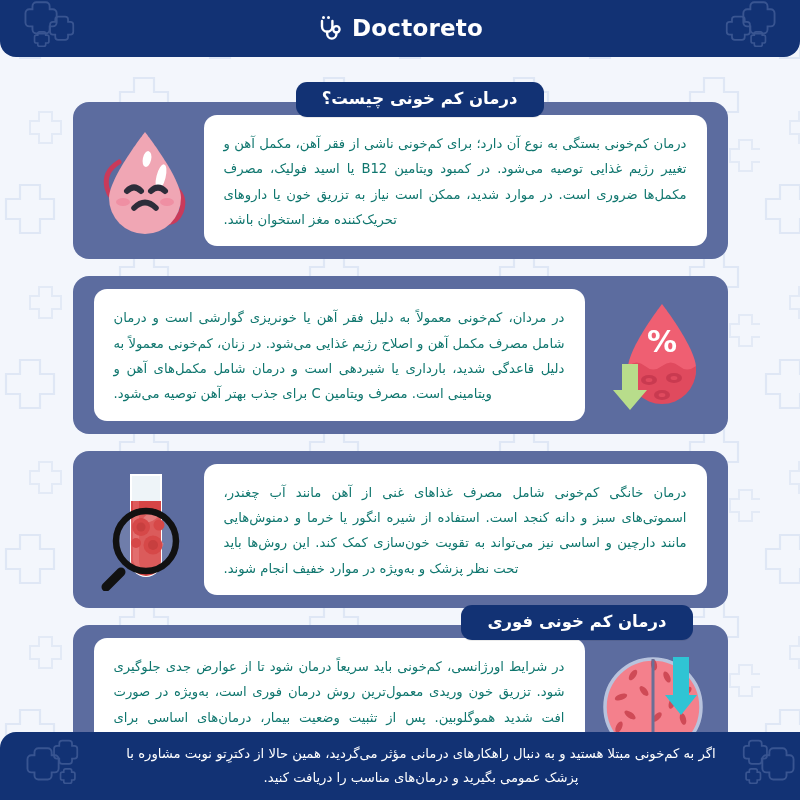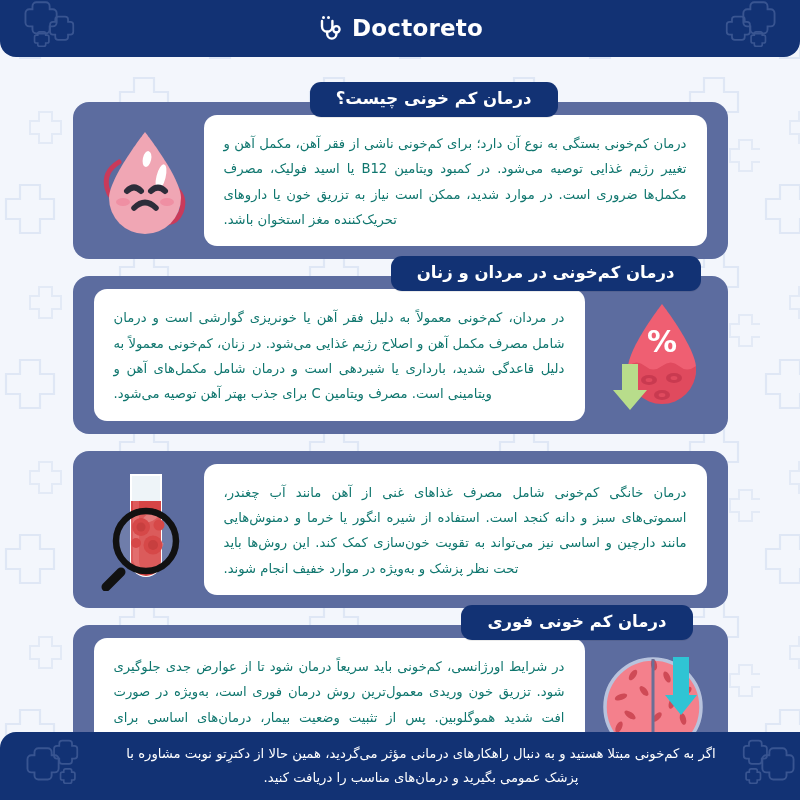--- a/index.html
+++ b/index.html
@@ -127,21 +127,21 @@
         <path d="M21 8 h12 a5 5 0 0 1 5 5 v4 h4 a5 5 0 0 1 5 5 v12 a5 5 0 0 1 -5 5 h-4 v4 a5 5 0 0 1 -5 5 h-12 a5 5 0 0 1 -5 -5 v-4 h-4 a5 5 0 0 1 -5 -5 v-12 a5 5 0 0 1 5 -5 h4 v-4 a5 5 0 0 1 5 -5 z" fill="none" stroke="#93a6d4" stroke-width="2.4" transform="translate(-2,-4) scale(0.78)"></path>
         <path d="M21 8 h12 a5 5 0 0 1 5 5 v4 h4 a5 5 0 0 1 5 5 v12 a5 5 0 0 1 -5 5 h-4 v4 a5 5 0 0 1 -5 5 h-12 a5 5 0 0 1 -5 -5 v-4 h-4 a5 5 0 0 1 -5 -5 v-12 a5 5 0 0 1 5 -5 h4 v-4 a5 5 0 0 1 5 -5 z" fill="none" stroke="#93a6d4" stroke-width="3" transform="translate(24,12) scale(0.58)"></path>
         <path d="M21 8 h12 a5 5 0 0 1 5 5 v4 h4 a5 5 0 0 1 5 5 v12 a5 5 0 0 1 -5 5 h-4 v4 a5 5 0 0 1 -5 5 h-12 a5 5 0 0 1 -5 -5 v-4 h-4 a5 5 0 0 1 -5 -5 v-12 a5 5 0 0 1 5 -5 h4 v-4 a5 5 0 0 1 5 -5 z" fill="none" stroke="#93a6d4" stroke-width="4.6" transform="translate(10,29) scale(0.36)"></path>
       </g>
     </svg>
   </div>
 
   <div class="cards" style="padding-top:45px;">
 
     <div class="card art-right">
-      <div class="pill" style="right:170px;">درمان کم خونی چیست؟</div>
+      <div class="pill" style="right:184px;">درمان کم خونی چیست؟</div>
       <div class="card-body">
         <div class="card-text">درمان کم‌خونی بستگی به نوع آن دارد؛ برای کم‌خونی ناشی از فقر آهن، مکمل آهن و تغییر رژیم غذایی توصیه می‌شود. در کمبود ویتامین B12 یا اسید فولیک، مصرف مکمل‌ها ضروری است. در موارد شدید، ممکن است نیاز به تزریق خون یا داروهای تحریک‌کننده مغز استخوان باشد.</div>
       </div>
       <div class="art">
         <svg width="112" height="118" viewBox="0 0 112 118" aria-hidden="true">
           <path d="M30 40 q-16 10 -12 26 q3 12 14 15" fill="none" stroke="#c93a5a" stroke-width="5" stroke-linecap="round"></path>
           <path d="M84 64 q14 10 8 26 q-4 10 -14 11" fill="none" stroke="#c93a5a" stroke-width="5" stroke-linecap="round"></path>
           <path d="M56 10 C 56 10, 20 56, 20 76 a36 36 0 0 0 72 0 C 92 56, 56 10, 56 10 z" fill="#f0a6b4"></path>
           <path d="M30 92 a36 36 0 0 0 52 0 a36 36 0 0 1 -52 0 z" fill="#e295a6" opacity=".6"></path>
           <ellipse cx="58" cy="37" rx="4.2" ry="8" fill="#ffffff" transform="rotate(12 58 37)"></ellipse>
@@ -149,21 +149,20 @@
           <path d="M38 69 q7 -7 14 0" fill="none" stroke="#2d2d3a" stroke-width="6" stroke-linecap="round"></path>
           <path d="M62 69 q7 -7 14 0" fill="none" stroke="#2d2d3a" stroke-width="6" stroke-linecap="round"></path>
           <path d="M45 86 q11 -11 22 0" fill="none" stroke="#2d2d3a" stroke-width="5.5" stroke-linecap="round"></path>
           <ellipse cx="34" cy="80" rx="7" ry="4" fill="#ef8fa3"></ellipse>
           <ellipse cx="78" cy="80" rx="7" ry="4" fill="#ef8fa3"></ellipse>
         </svg>
       </div>
     </div>
 
     <div class="card art-left">
-      <div class="pill" style="right:27px;">درمان کم‌خونی در مردان و زنان</div>
       <div class="art">
         <svg width="112" height="118" viewBox="0 0 112 118" aria-hidden="true">
           <path d="M62 8 C 62 8, 28 52, 28 72 a34 34 0 0 0 68 0 C 96 52, 62 8, 62 8 z" fill="#ef5f72"></path>
           <path d="M28 70 q9 -7 17 0 t17 0 t17 0 t17 0 v4 a34 34 0 0 1 -68 0 z" fill="#e04a5e"></path>
           <ellipse cx="49" cy="84" rx="8" ry="5" fill="#c93a50"></ellipse>
           <ellipse cx="49" cy="84" rx="3.4" ry="2.1" fill="#e04a5e"></ellipse>
           <ellipse cx="74" cy="82" rx="8" ry="5" fill="#c93a50"></ellipse>
           <ellipse cx="74" cy="82" rx="3.4" ry="2.1" fill="#e04a5e"></ellipse>
           <ellipse cx="62" cy="99" rx="8" ry="5" fill="#c93a50"></ellipse>
           <ellipse cx="62" cy="99" rx="3.4" ry="2.1" fill="#e04a5e"></ellipse>

